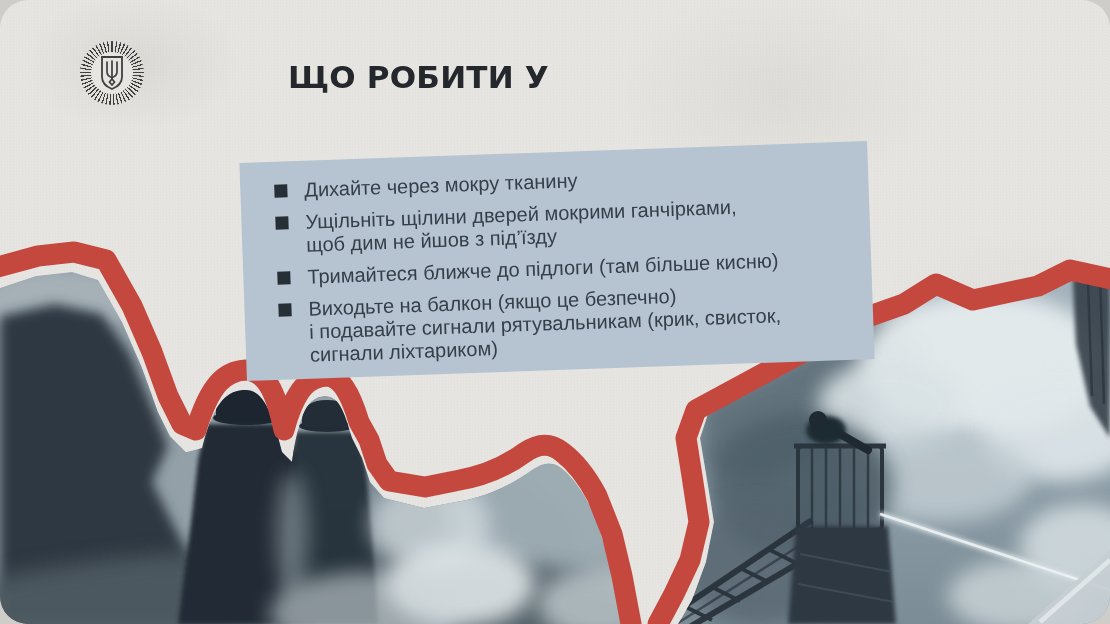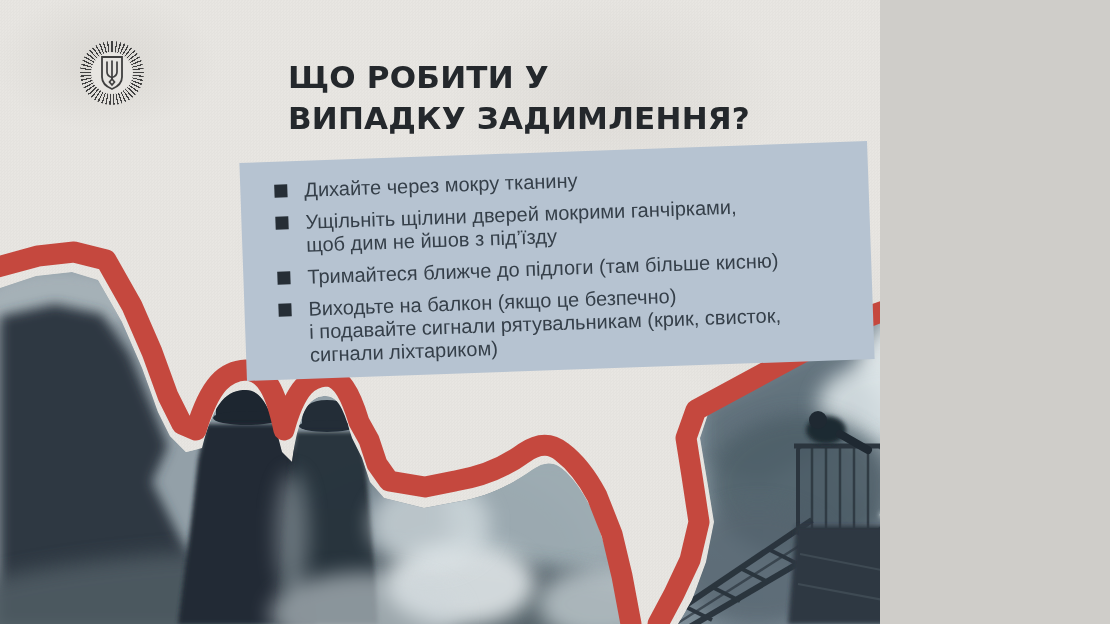--- a/index.html
+++ b/index.html
@@ -1,26 +1,27 @@
 <!DOCTYPE html>
 <html lang="uk"><head>
 <meta charset="utf-8">
 <style>
   html,body{margin:0;padding:0;background:#cfcdc9;}
   .canvas{
-    position:relative;width:880px;height:624px;overflow:hidden;
+    position:relative;width:1110px;height:624px;overflow:hidden;
     background-color:#e8e6e2;
     background-image:
       radial-gradient(160px 100px at 12% 10%, rgba(118,112,104,.10), transparent 70%),
       radial-gradient(240px 150px at 70% 15%, rgba(118,112,104,.08), transparent 70%),
       radial-gradient(200px 130px at 42% 40%, rgba(118,112,104,.07), transparent 70%),
       radial-gradient(220px 140px at 92% 52%, rgba(118,112,104,.06), transparent 70%),
       repeating-conic-gradient(rgba(60,58,54,.022) 0 25%, rgba(255,255,255,0) 0 50%);
     background-size:auto,auto,auto,auto,3px 3px;
     font-family:"Liberation Sans", sans-serif;
+    border-radius:28px;
   }
   
   .badge{position:absolute;left:80px;top:41px;width:64px;height:64px;}
   .badge-rays{position:absolute;inset:0;border-radius:50%;
     background:repeating-conic-gradient(#414141 0deg 2.6deg, rgba(0,0,0,0) 2.6deg 7.3deg);}
   .badge-core{position:absolute;inset:11px;border-radius:50%;background:#e7e5e1;}
   .badge-shield{position:absolute;left:19px;top:14px;}
   
   .title{position:absolute;left:288px;top:36px;width:560px;
     font-family:"DejaVu Sans", sans-serif;font-weight:bold;
@@ -169,21 +170,20 @@
       <g stroke="#3f3f3f" stroke-width="1.7" fill="none" stroke-linecap="round">
         <path d="M8,7 V17 Q8,21 13,22.5 Q18,21 18,17 V7"></path>
         <path d="M13,6 V24"></path>
         <path d="M13,24 L10.5,27 L13,30 L15.5,27 Z"></path>
       </g>
     </svg>
   </div>
 
   <h1 class="title">
     <span>ЩО РОБИТИ У</span>
-    <span>ВИПАДКУ ЗАДИМЛЕННЯ?</span>
   </h1>
 
   <div class="panel">
     <div class="tip">
       <span class="bullet"></span>
       <div class="tip-text">
         <span>Дихайте через мокру тканину</span>
       </div>
     </div>
     <div class="tip">

